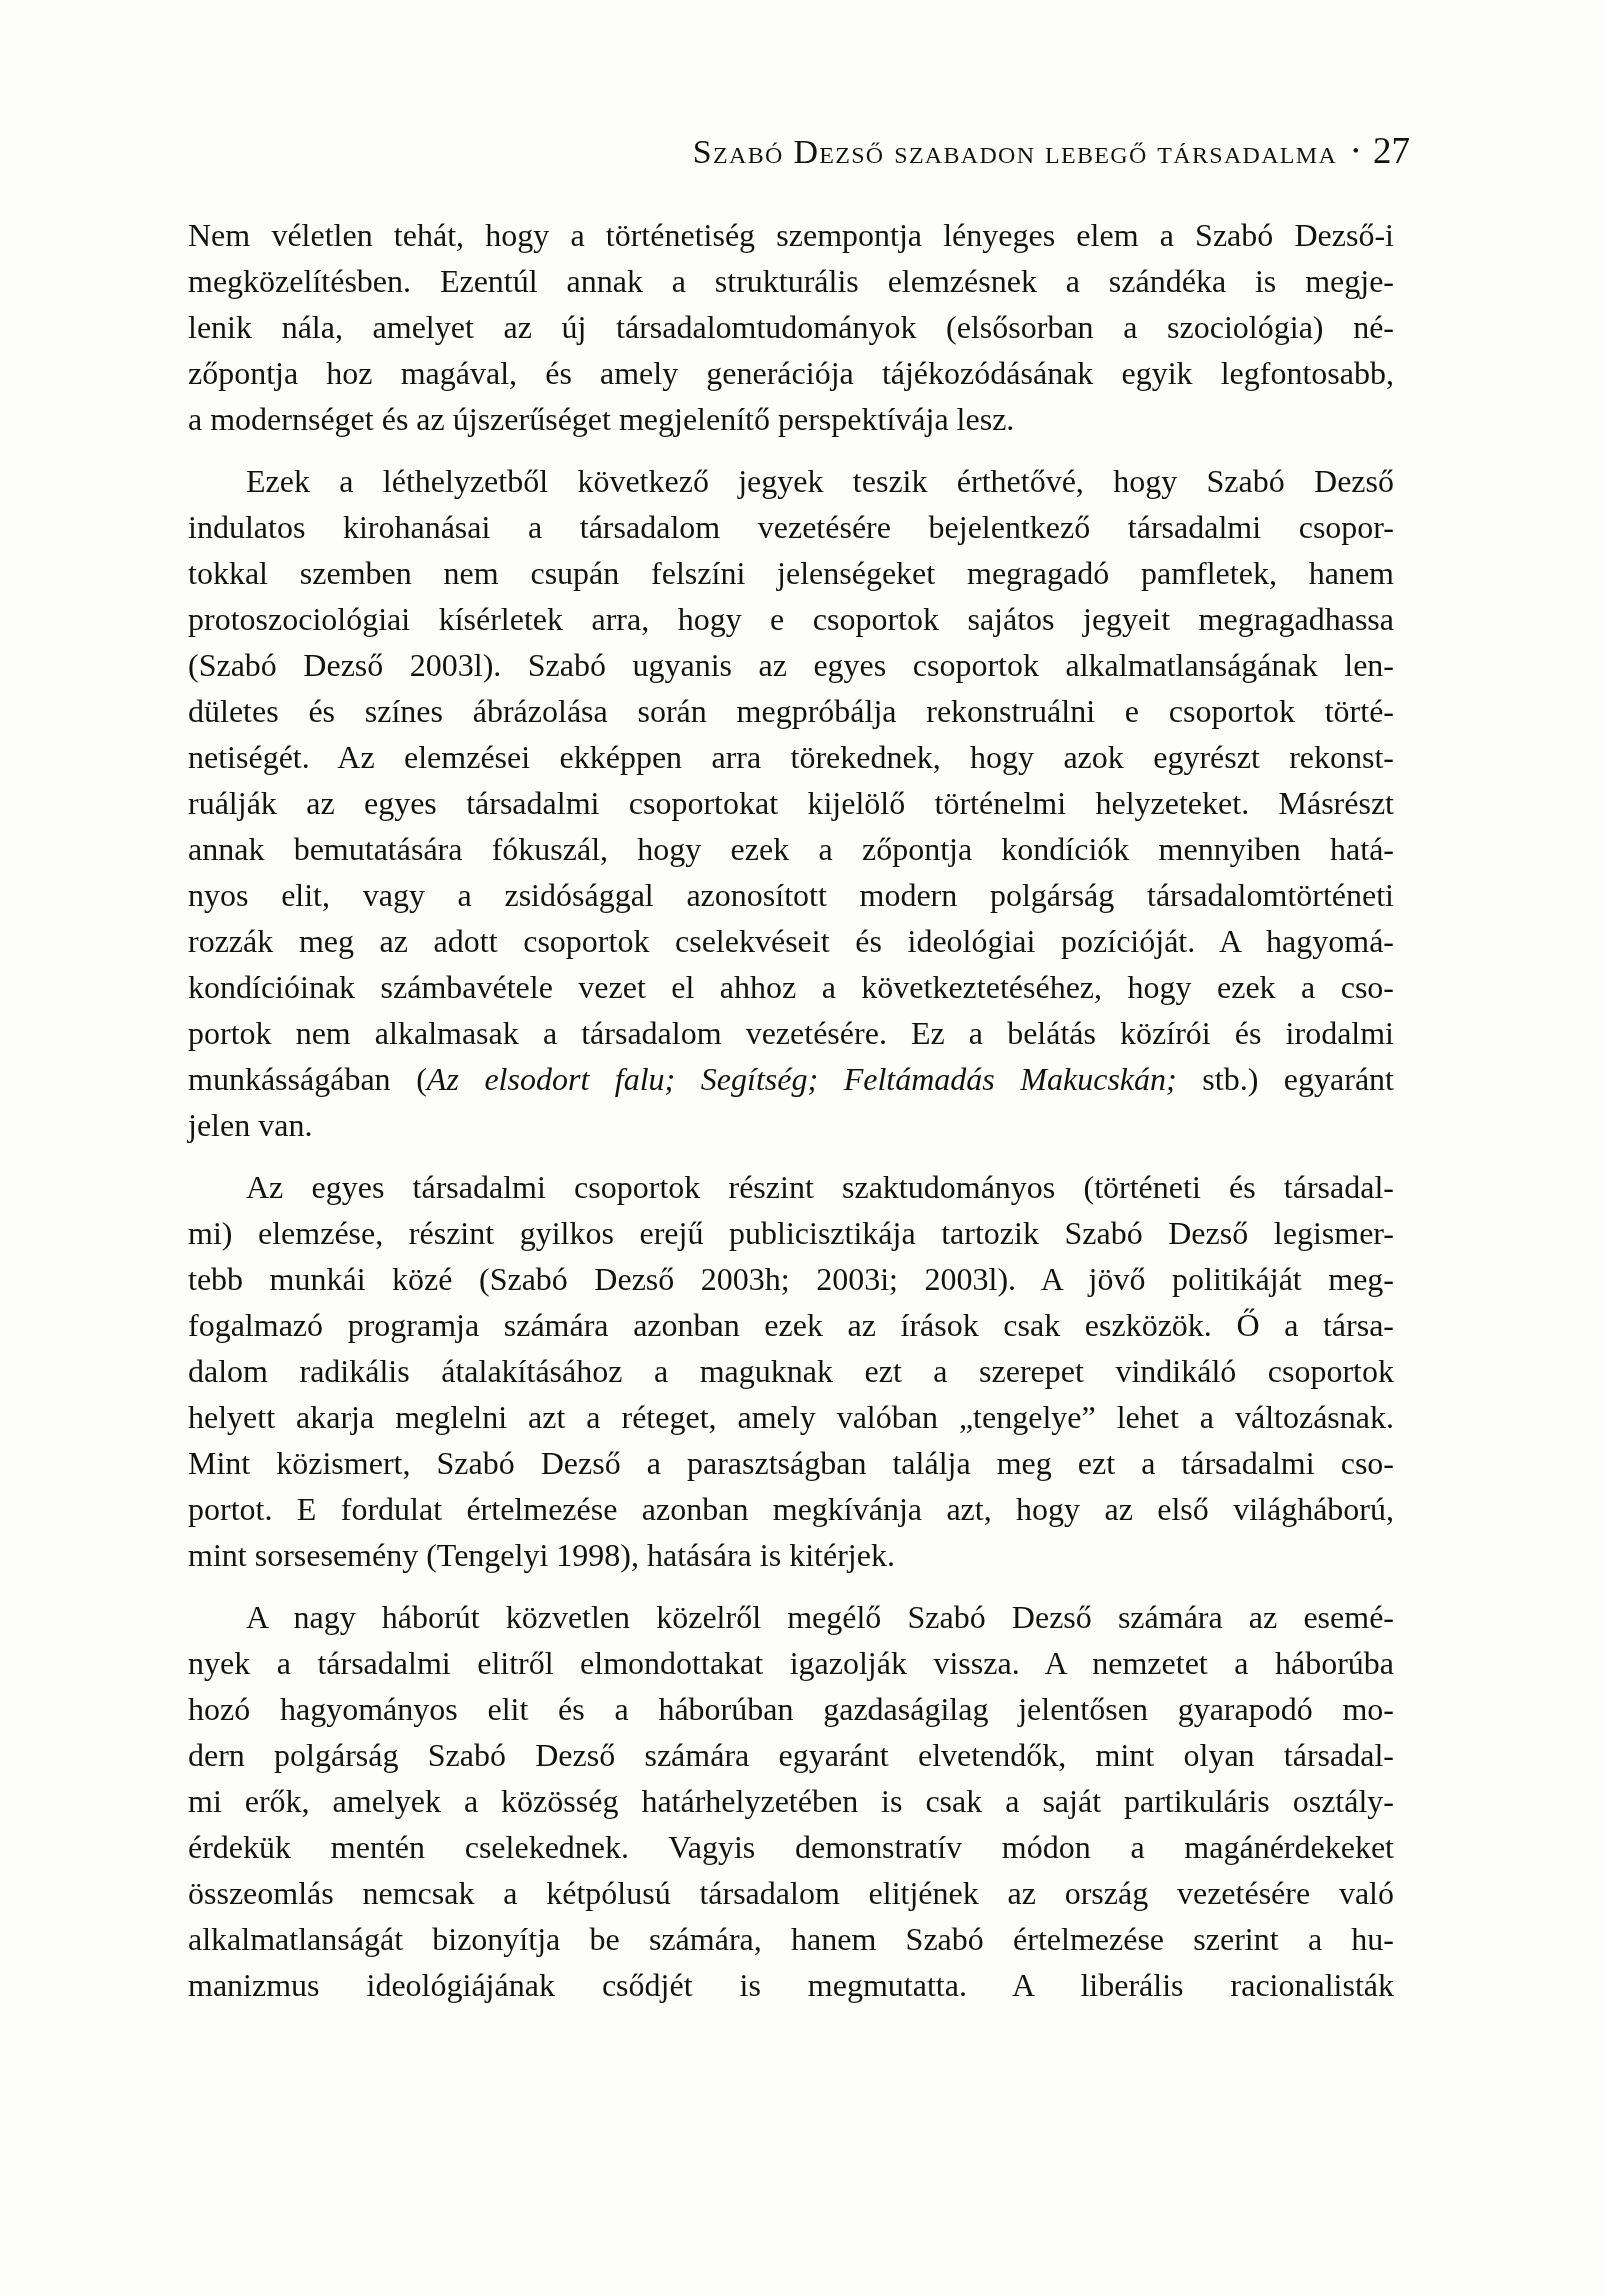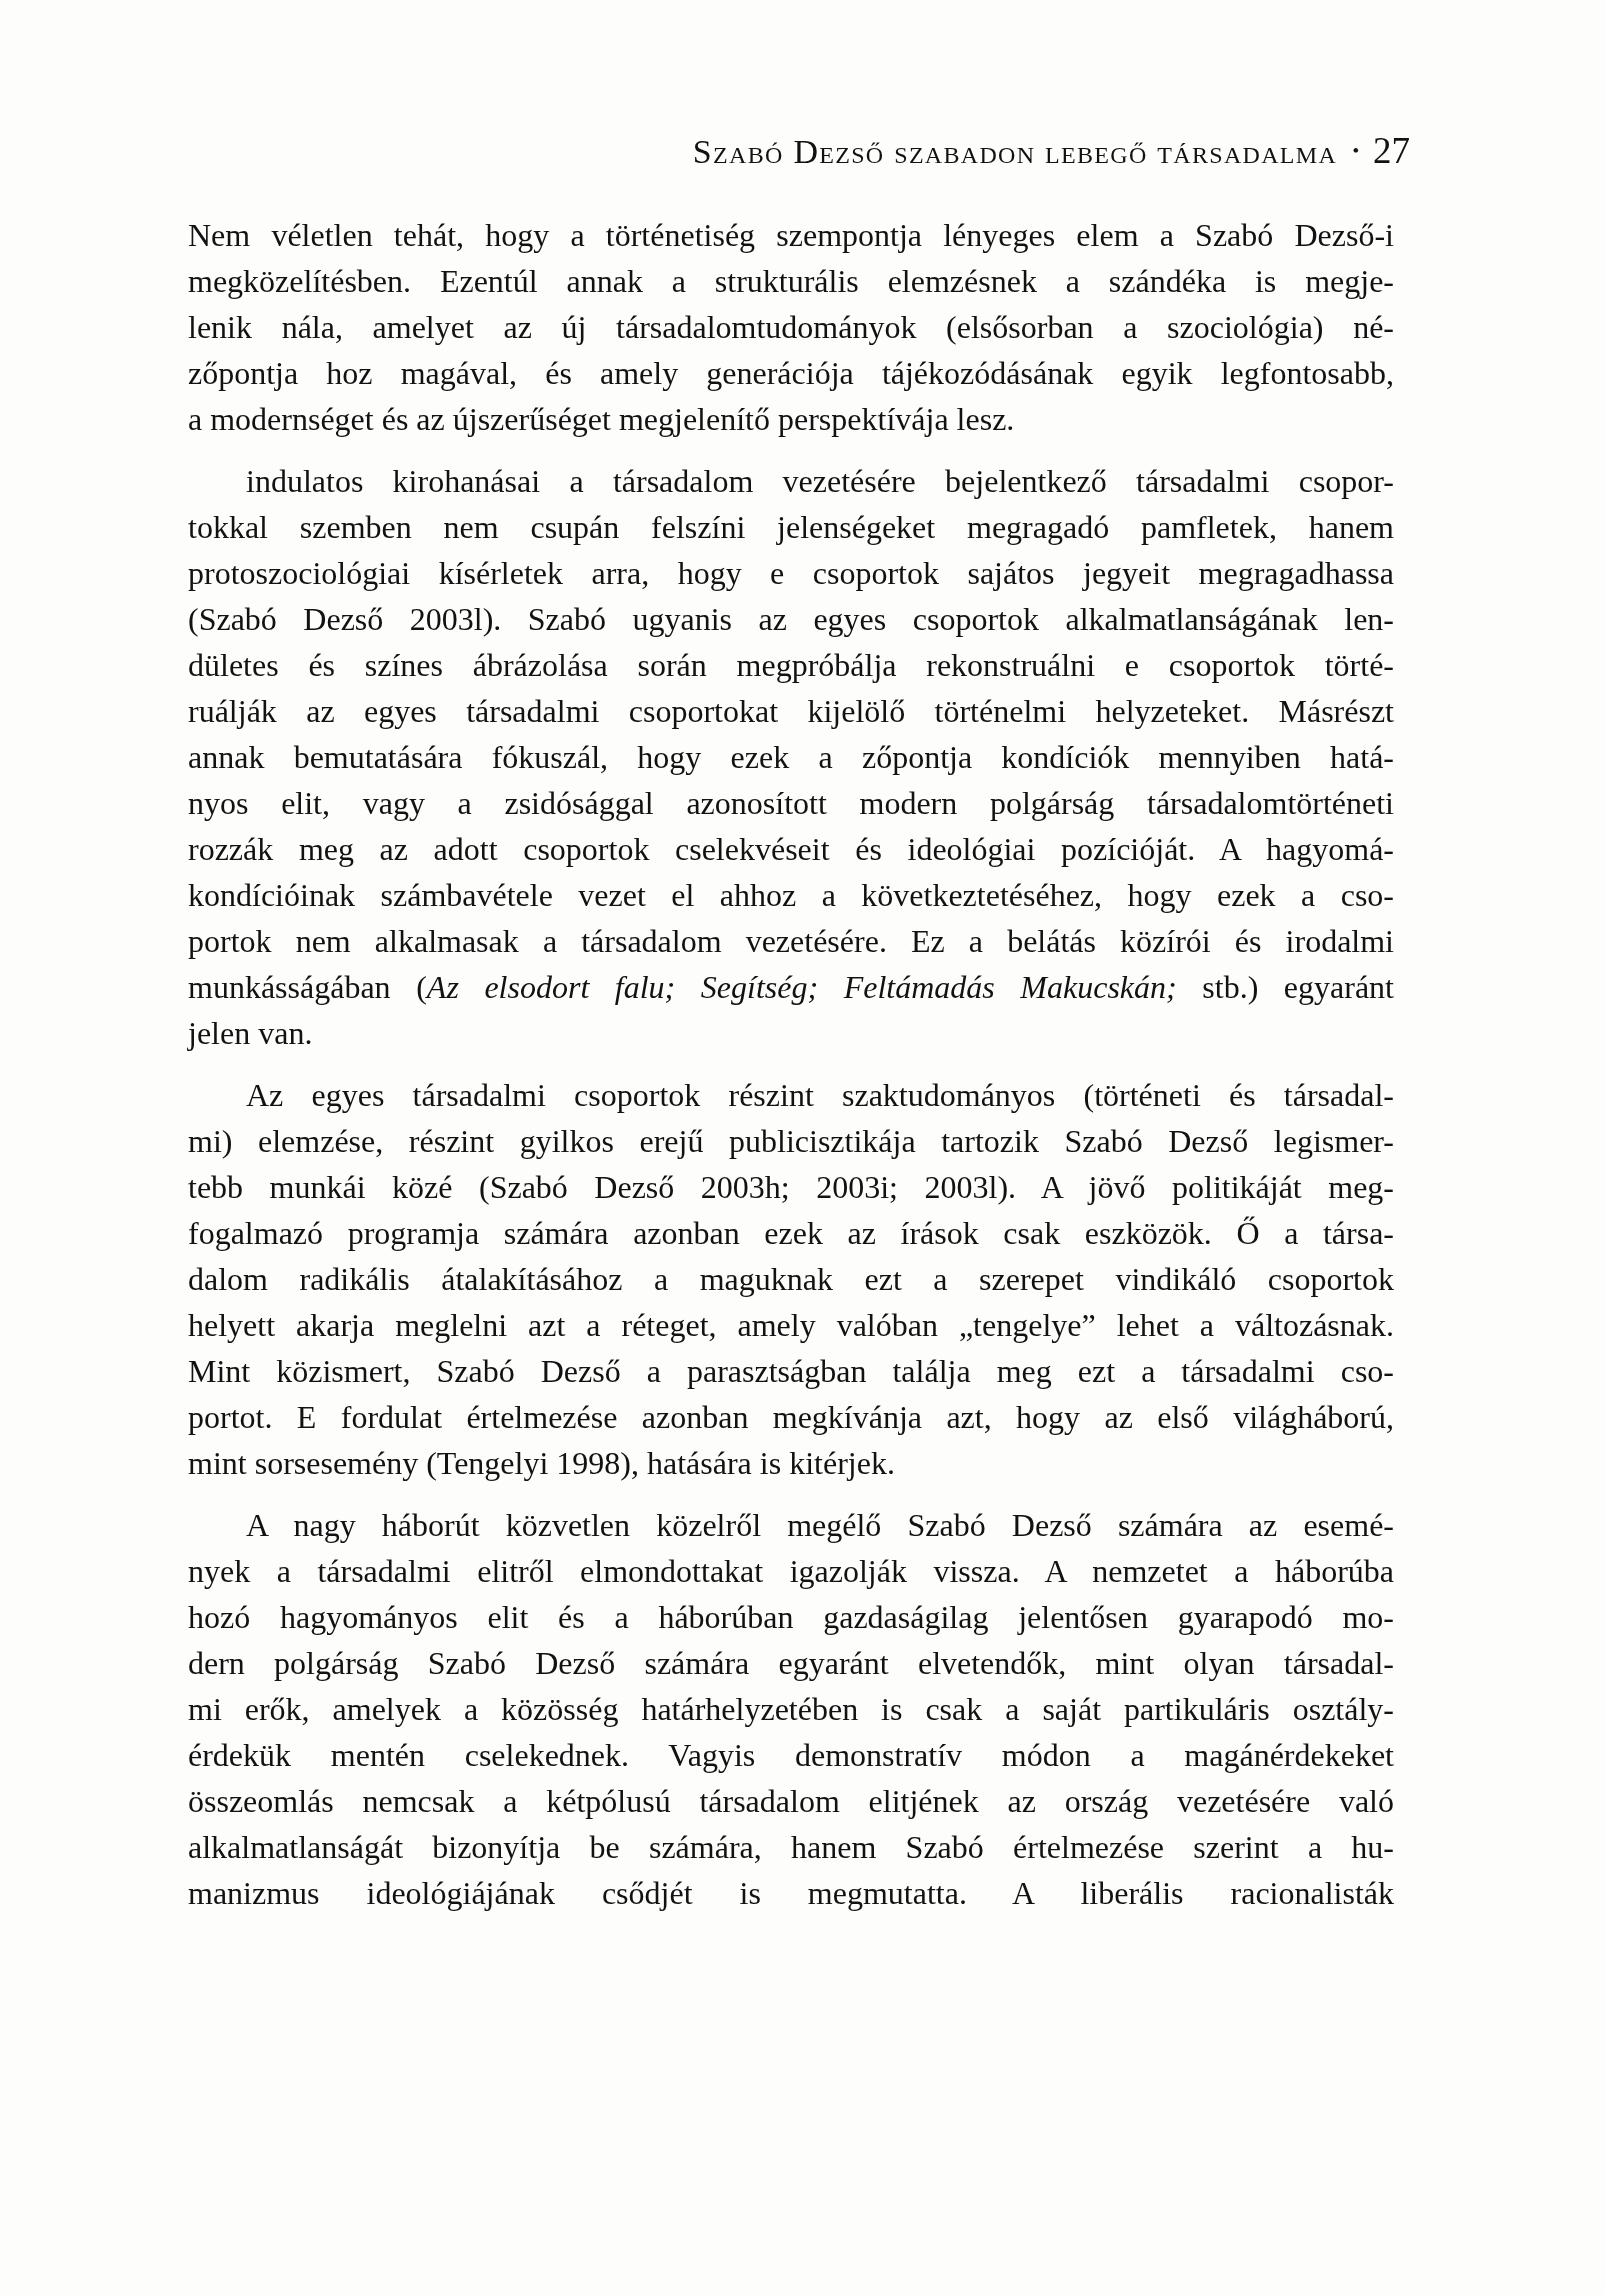--- a/index.html
+++ b/index.html
@@ -75,25 +75,27 @@
 
   <main class="page-text" id="text-block">
       <div class="paragraph">
         <div class="line"><span>Nem véletlen tehát, hogy a történetiség szempontja lényeges elem a Szabó Dezső-i</span></div>
         <div class="line"><span>megközelítésben. Ezentúl annak a strukturális elemzésnek a szándéka is megje-</span></div>
         <div class="line"><span>lenik nála, amelyet az új társadalomtudományok (elsősorban a szociológia) né-</span></div>
         <div class="line"><span>zőpontja hoz magával, és amely generációja tájékozódásának egyik legfontosabb,</span></div>
         <div class="line nj"><span>a modernséget és az újszerűséget megjelenítő perspektívája lesz.</span></div>
       </div>
       <div class="paragraph p-indent">
+        <div class="line"><span>Ezek a léthelyzetből következő jegyek teszik érthetővé, hogy Szabó Dezső</span></div>
         <div class="line"><span>indulatos kirohanásai a társadalom vezetésére bejelentkező társadalmi csopor-</span></div>
         <div class="line"><span>tokkal szemben nem csupán felszíni jelenségeket megragadó pamfletek, hanem</span></div>
         <div class="line"><span>protoszociológiai kísérletek arra, hogy e csoportok sajátos jegyeit megragadhassa</span></div>
         <div class="line"><span>(Szabó Dezső 2003l). Szabó ugyanis az egyes csoportok alkalmatlanságának len-</span></div>
         <div class="line"><span>dületes és színes ábrázolása során megpróbálja rekonstruálni e csoportok törté-</span></div>
+        <div class="line"><span>netiségét. Az elemzései ekképpen arra törekednek, hogy azok egyrészt rekonst-</span></div>
         <div class="line"><span>ruálják az egyes társadalmi csoportokat kijelölő történelmi helyzeteket. Másrészt</span></div>
         <div class="line"><span>annak bemutatására fókuszál, hogy ezek a zőpontja kondíciók mennyiben hatá-</span></div>
         <div class="line"><span>nyos elit, vagy a zsidósággal azonosított modern polgárság társadalomtörténeti</span></div>
         <div class="line"><span>rozzák meg az adott csoportok cselekvéseit és ideológiai pozícióját. A hagyomá-</span></div>
         <div class="line"><span>kondícióinak számbavétele vezet el ahhoz a következtetéséhez, hogy ezek a cso-</span></div>
         <div class="line"><span>portok nem alkalmasak a társadalom vezetésére. Ez a belátás közírói és irodalmi</span></div>
         <div class="line"><span>munkásságában (</span><em>Az elsodort falu; Segítség; Feltámadás Makucskán;</em><span> stb.) egyaránt</span></div>
         <div class="line nj"><span>jelen van.</span></div>
       </div>
       <div class="paragraph p-indent">

